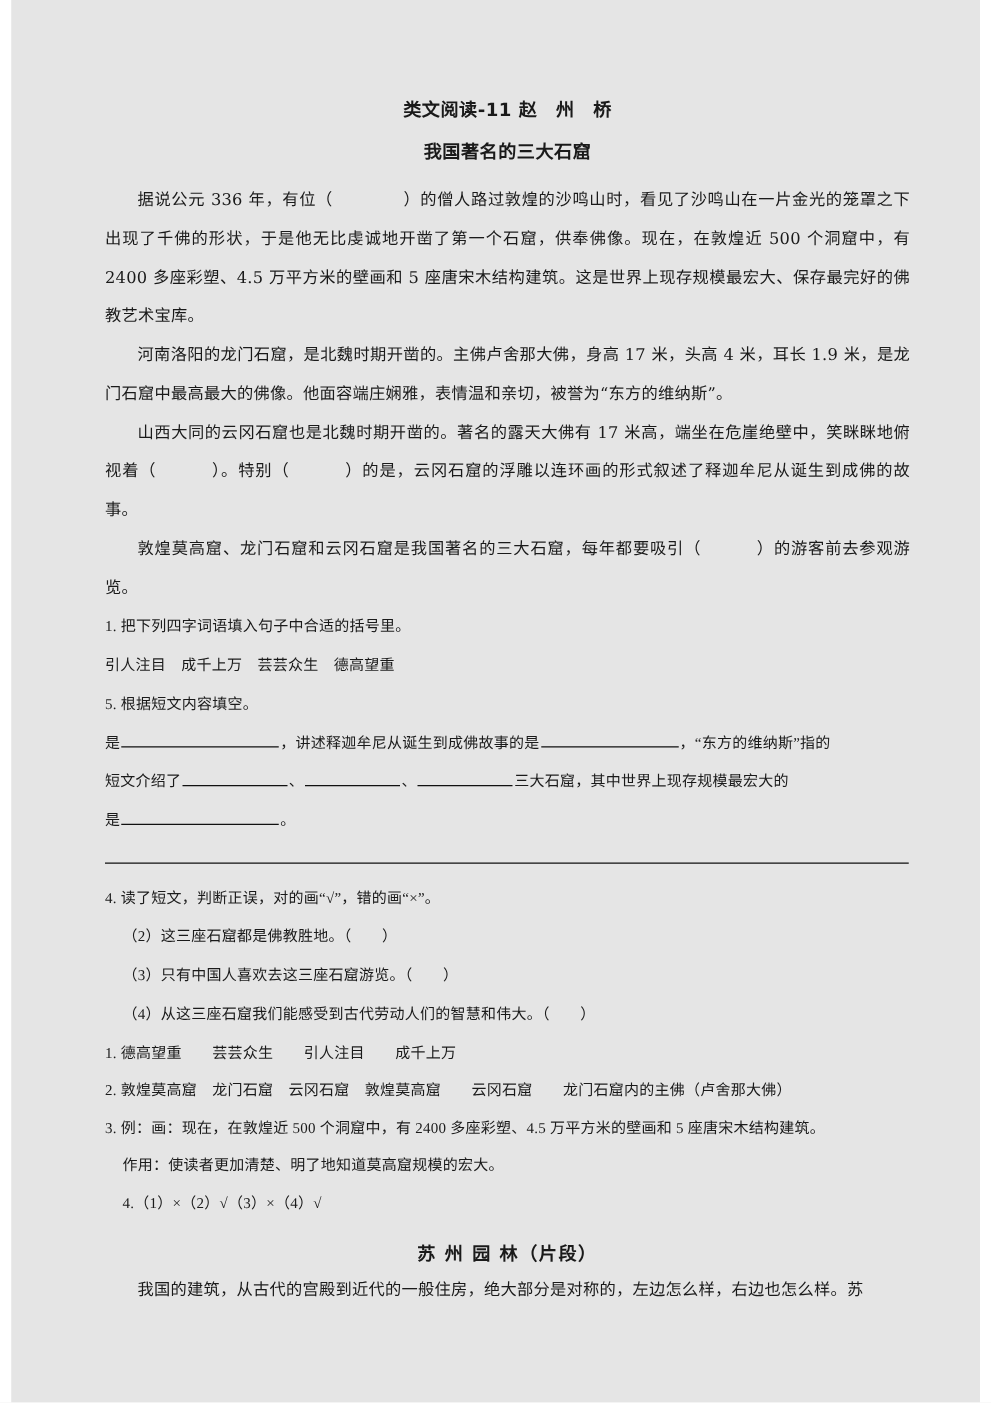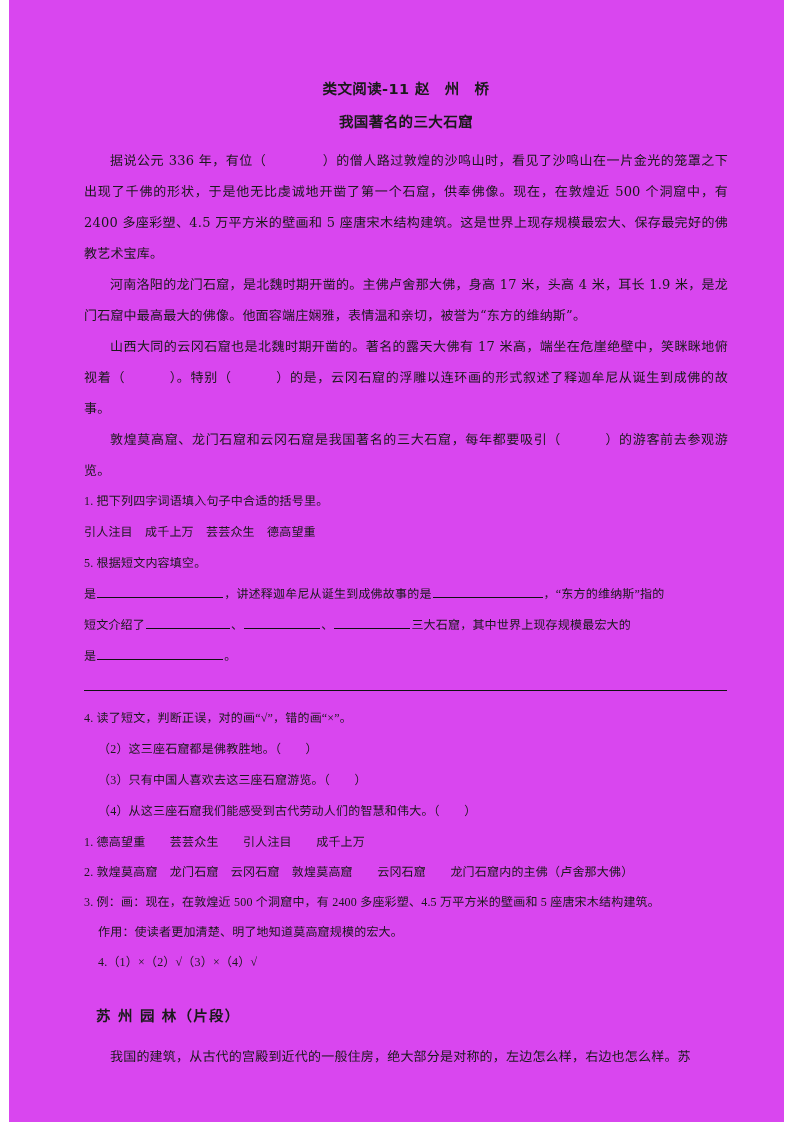--- a/index.html
+++ b/index.html
@@ -10,21 +10,21 @@
   }
   body {
     font-family: "Liberation Serif", "DejaVu Serif", serif;
     color: #1a1a1a;
   }
   .page {
     position: relative;
     width: 775px;
     height: 1122px;
     margin: 0 auto;
-    background: #d946ef;
+    background: #e5e5e5;
     overflow: hidden;
     box-sizing: border-box;
   }
   .content {
     position: absolute;
     left: 75px;
     top: 0;
     width: 644px;
   }
 
@@ -43,26 +43,26 @@
     text-align: center;
     font-family: "DejaVu Sans", "Liberation Sans", sans-serif;
     font-weight: bold;
     font-size: 14.5px;
     letter-spacing: 0.4px;
     margin: 0;
     padding-top: 17px;
     line-height: 1.1;
   }
   .section-head {
-    text-align: left;
+    text-align: center;
     font-family: "DejaVu Sans", "Liberation Sans", sans-serif;
     font-weight: bold;
     font-size: 14.5px;
     letter-spacing: 1.2px;
-    margin: 12px;
+    margin: 0;
     padding-top: 20px;
     padding-bottom: 4px;
     line-height: 1.1;
   }
 
   
   .para {
     font-family: "DejaVu Serif", "Liberation Serif", serif;
     font-size: 13px;
     line-height: 31px;

